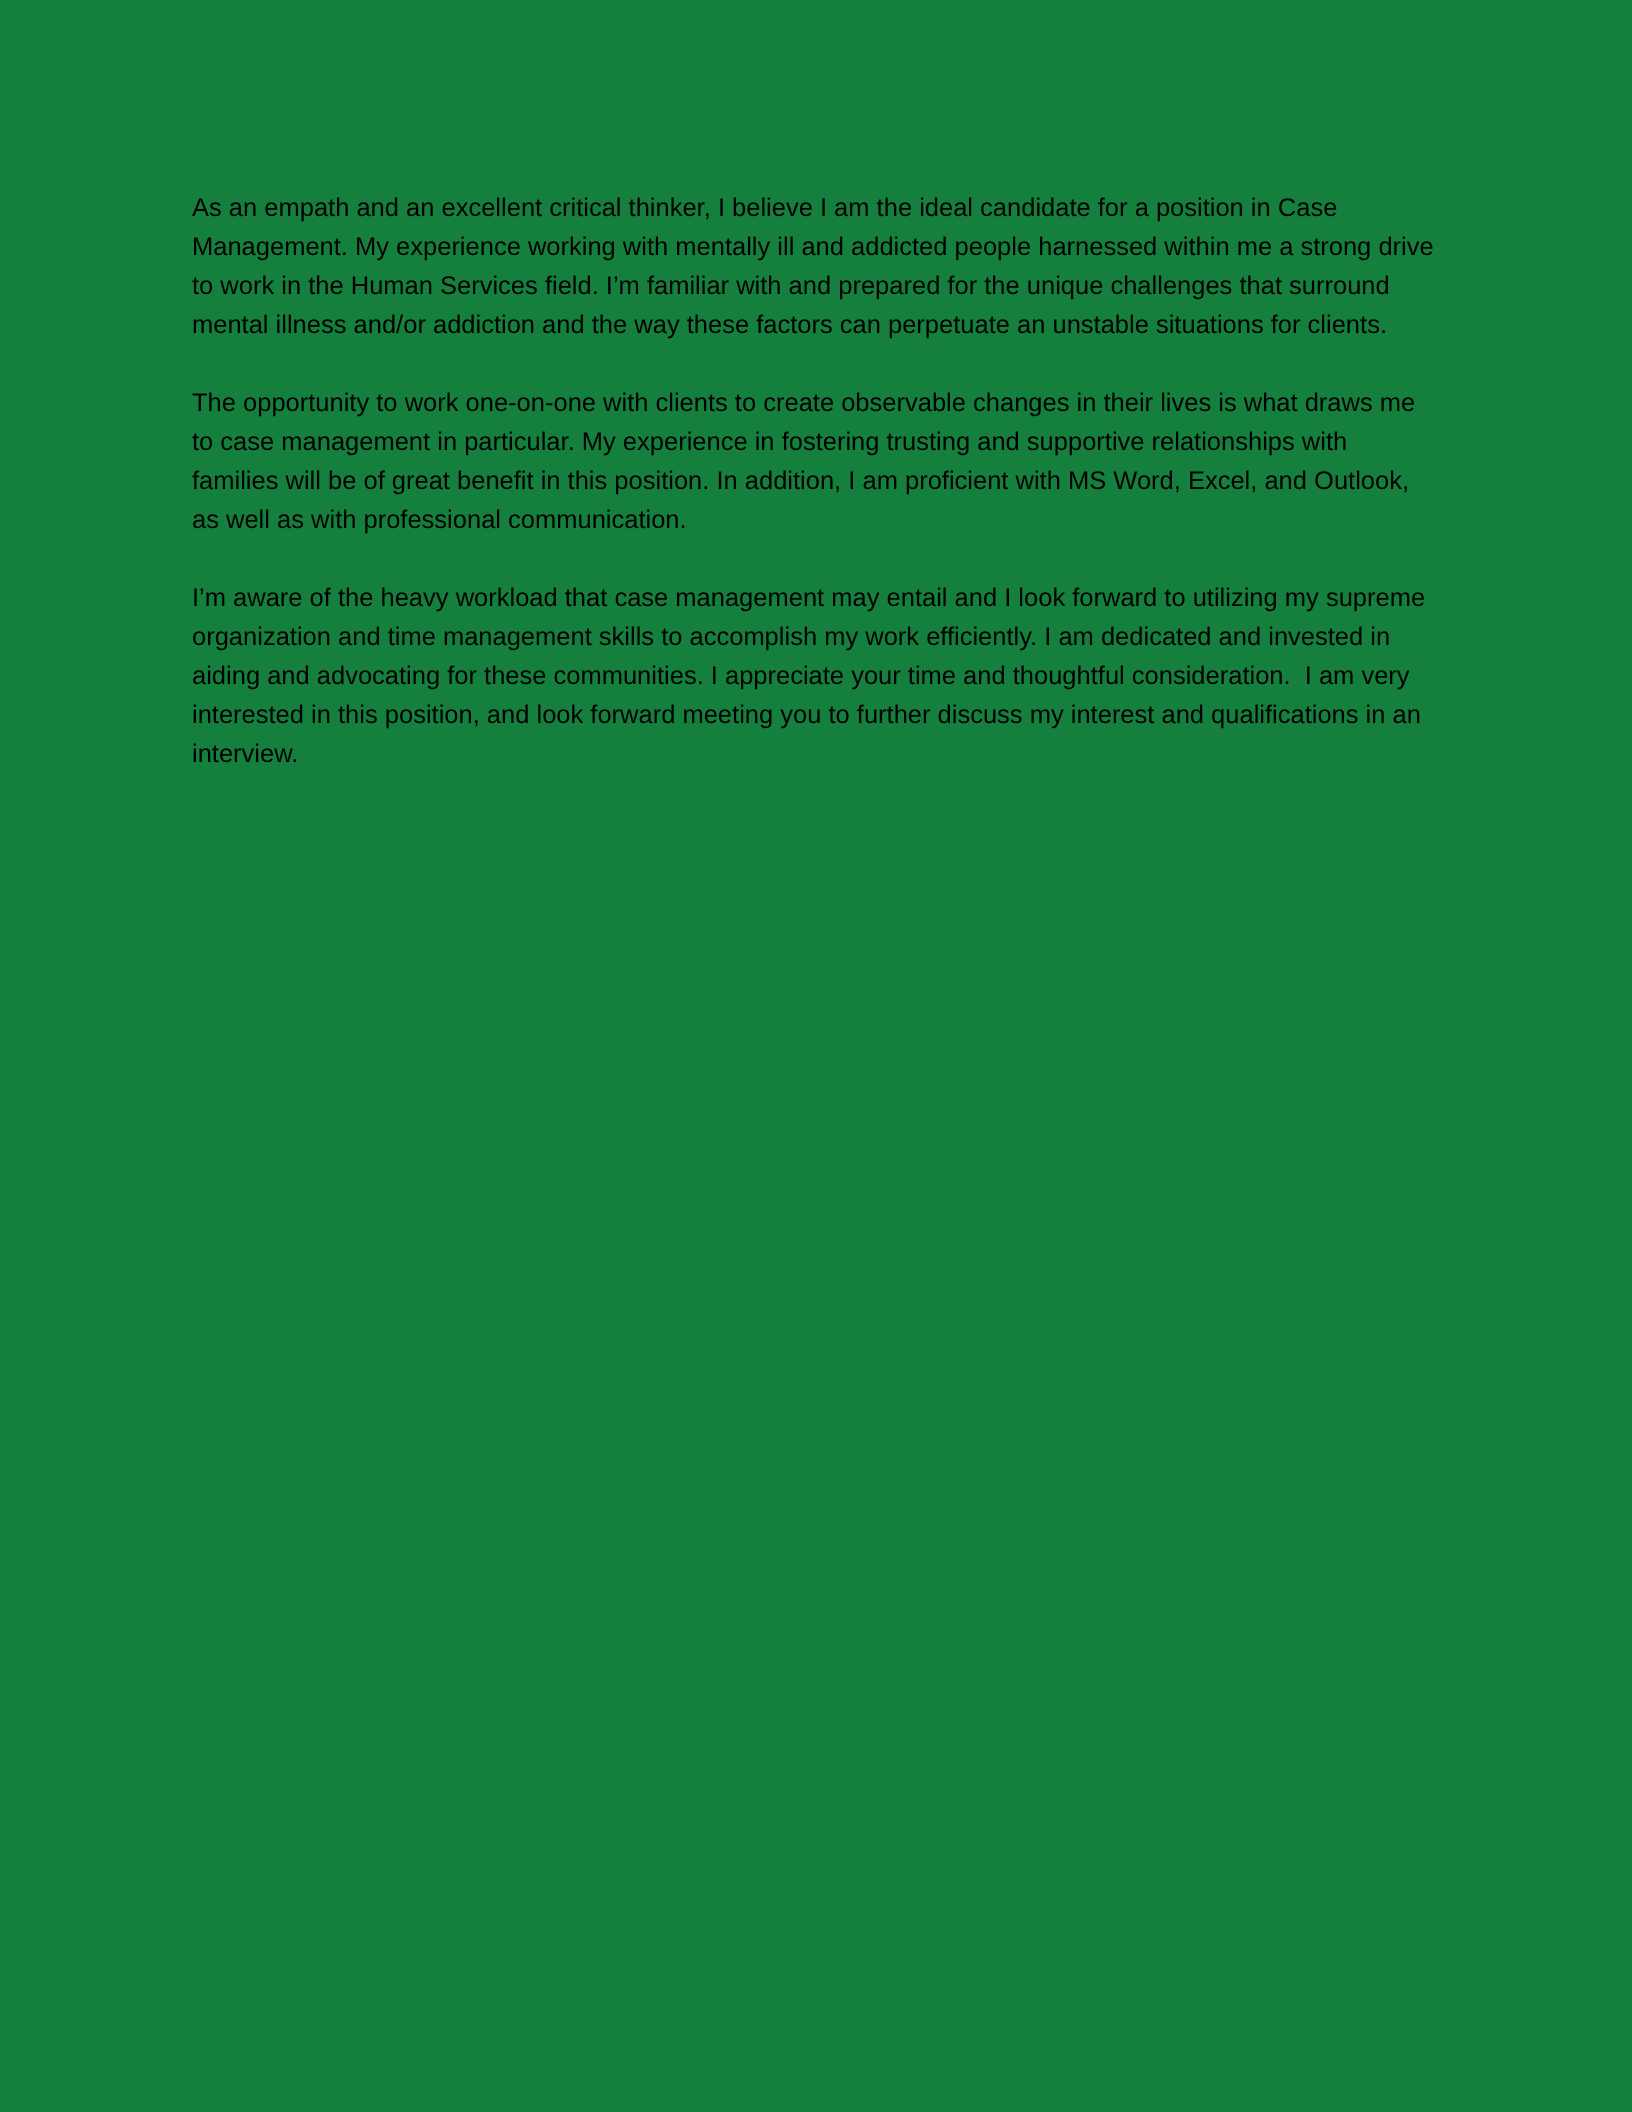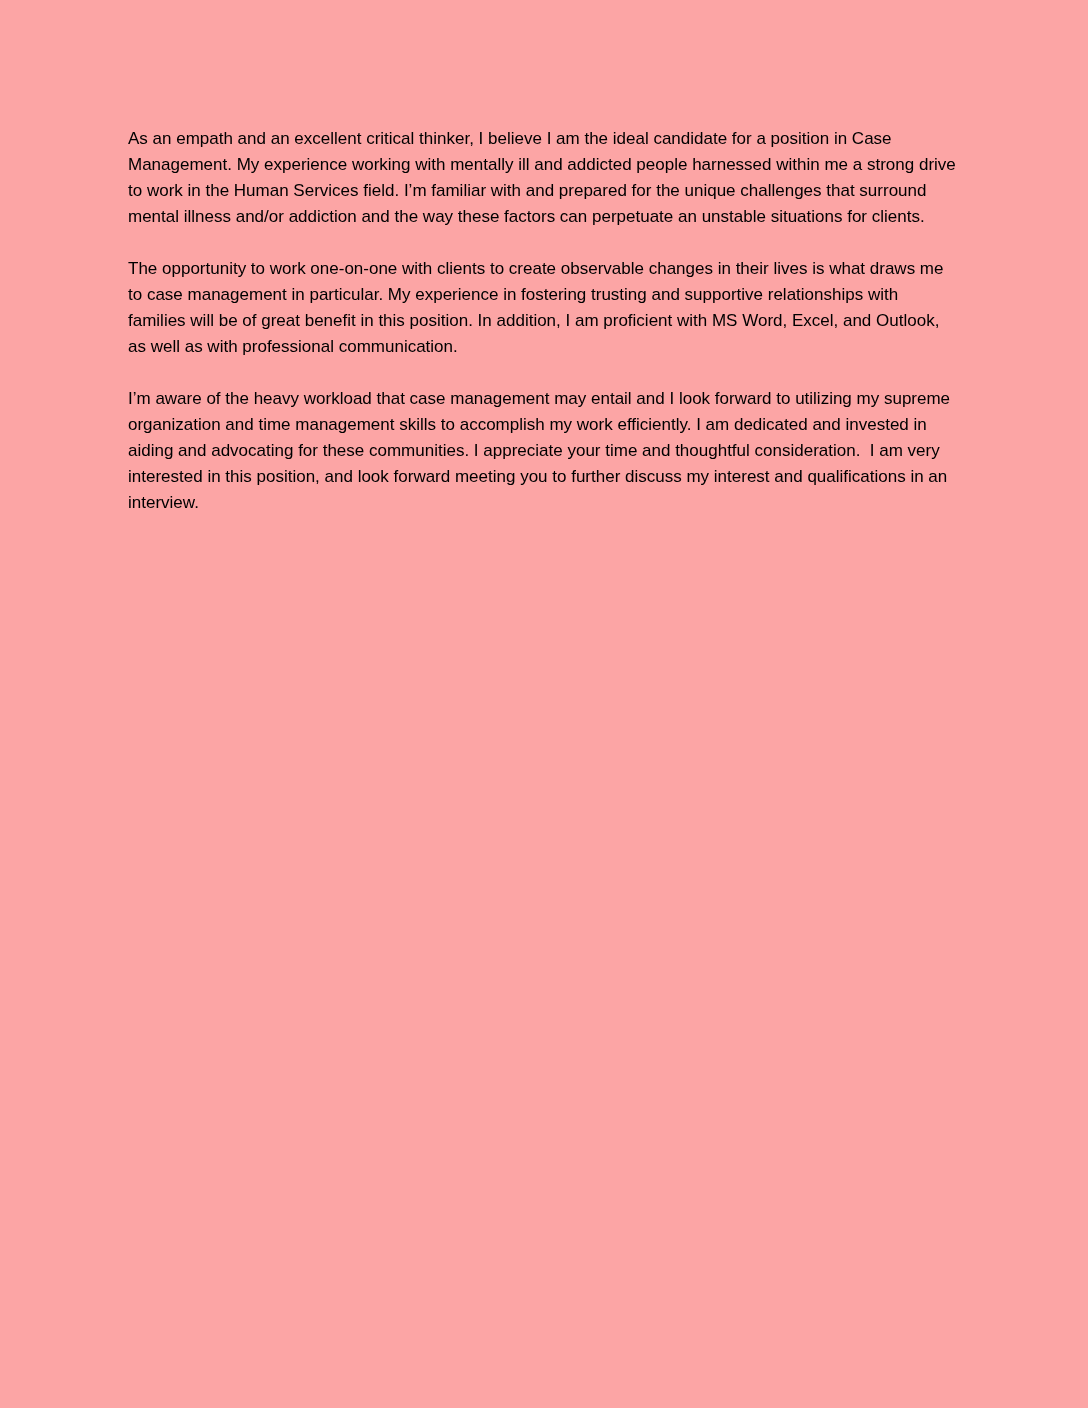--- a/index.html
+++ b/index.html
@@ -9,21 +9,21 @@
   body {
     width: 1088px;
     height: 1408px;
     background: #ffffff;
     overflow: hidden;
   }
   .page {
     box-sizing: border-box;
     width: 1088px;
     height: 1408px;
-    background: #fca5a5;
+    background: #15803d;
     padding: 126px 128px 128px 128px;
   }
   .doc-paragraph {
     font-family: "Liberation Sans", "DejaVu Sans", sans-serif;
     font-size: 17px;
     line-height: 26px;
     color: #000000;
     margin: 0 0 26px 0;
     white-space: pre-wrap;
     text-align: left;

